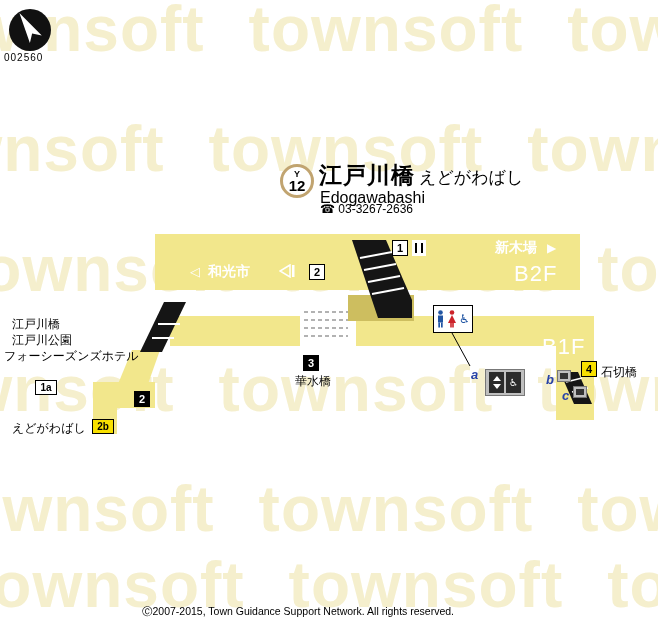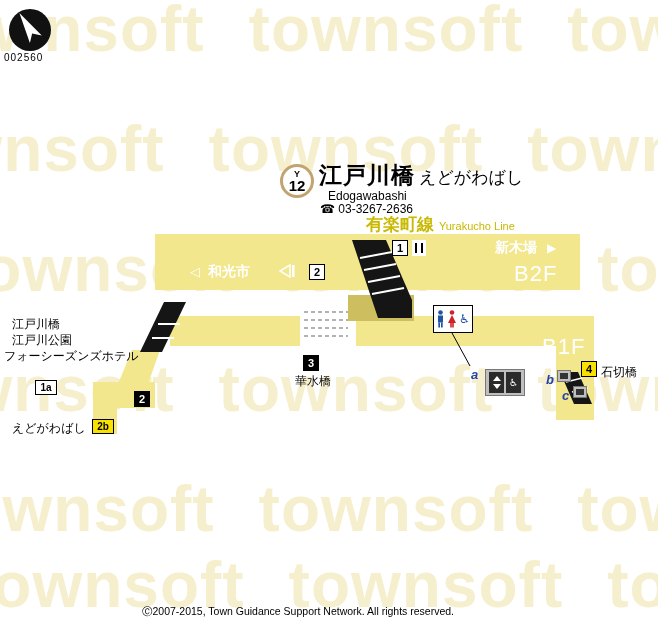--- a/index.html
+++ b/index.html
@@ -28,21 +28,21 @@
   .mini-box .inner{width:8px;height:6px;background:#333}
   
   .line-symbol{position:absolute;left:280px;top:164px;width:34px;height:34px;border:3px solid #C1A470;
                border-radius:50%;background:#fff;box-sizing:border-box;display:flex;flex-direction:column;
                align-items:center;justify-content:center}
   .line-symbol .letter{font-size:9px;font-weight:bold;line-height:9px}
   .line-symbol .number{font-size:15px;font-weight:bold;line-height:13px}
   .name-row{position:absolute;left:319px;top:160px;display:flex;align-items:baseline}
   .name-ja{font-size:23px;font-weight:bold;letter-spacing:1px}
   .name-kana{font-size:17px;margin-left:4px}
-  .name-en{position:absolute;left:328px;top:189px;font-size:12px}
+  .name-en{position:absolute;left:320px;top:189px;font-size:16px}
   .tel-row{position:absolute;left:320px;top:202px;font-size:12px}
   .line-row{position:absolute;left:366px;top:213px;display:flex;align-items:baseline;color:#C9B900}
   .line-ja{font-size:17px;font-weight:bold}
   .line-en{font-size:11px;margin-left:5px}
   
   .restroom{position:absolute;left:433px;top:305px;width:40px;height:28px;background:#fff;
             border:1px solid #000;box-sizing:border-box;display:flex;align-items:center;
             justify-content:center;gap:2px}
   .wc-glyph{font-size:12px;color:#2155A3;line-height:1}
   .elv-box{position:absolute;left:485px;top:369px;width:40px;height:27px;background:#BFBFBF;
@@ -88,24 +88,20 @@
     <span class="number">12</span>
   </div>
   <div class="name-row">
     <span class="name-ja">江戸川橋</span>
     <span class="name-kana">えどがわばし</span>
   </div>
   <div class="name-en">Edogawabashi</div>
   <div class="tel-row">
     <span>☎</span>
     <span>03-3267-2636</span>
-  </div>
-  <div class="line-row">
-    <span class="line-ja">有楽町線</span>
-    <span class="line-en">Yurakucho Line</span>
   </div>
 
   <svg class="abs" style="left:0;top:0" width="658" height="624">
     <rect x="155" y="234" width="425" height="56" fill="#F2E78C"></rect>
     <rect x="170" y="316" width="424" height="30" fill="#F2E78C"></rect>
     <polygon points="160,350 132,350 118,384 148,384" fill="#F2E78C"></polygon>
     <rect x="93" y="382" width="62" height="26" fill="#F2E78C"></rect>
     <rect x="93" y="382" width="24" height="52" fill="#F2E78C"></rect>
     <rect x="556" y="346" width="38" height="74" fill="#F2E78C"></rect>
     <rect x="300" y="304" width="56" height="42" fill="#FFFFFF"></rect>

